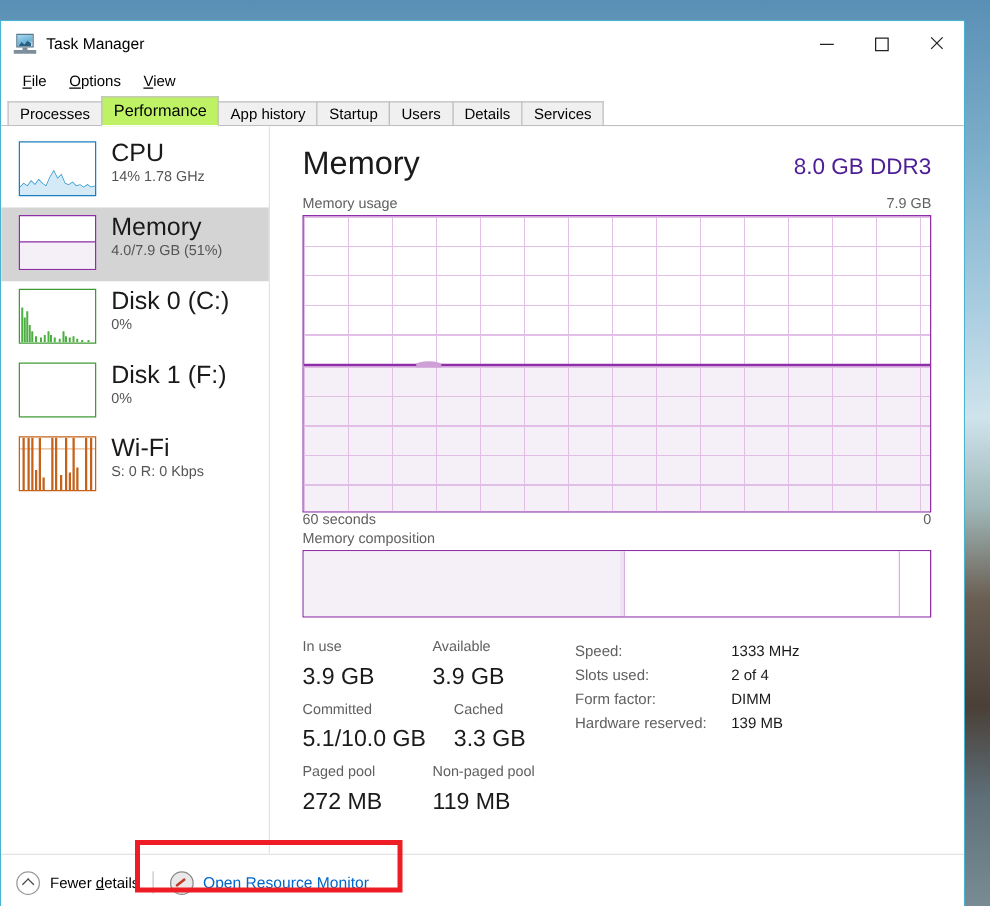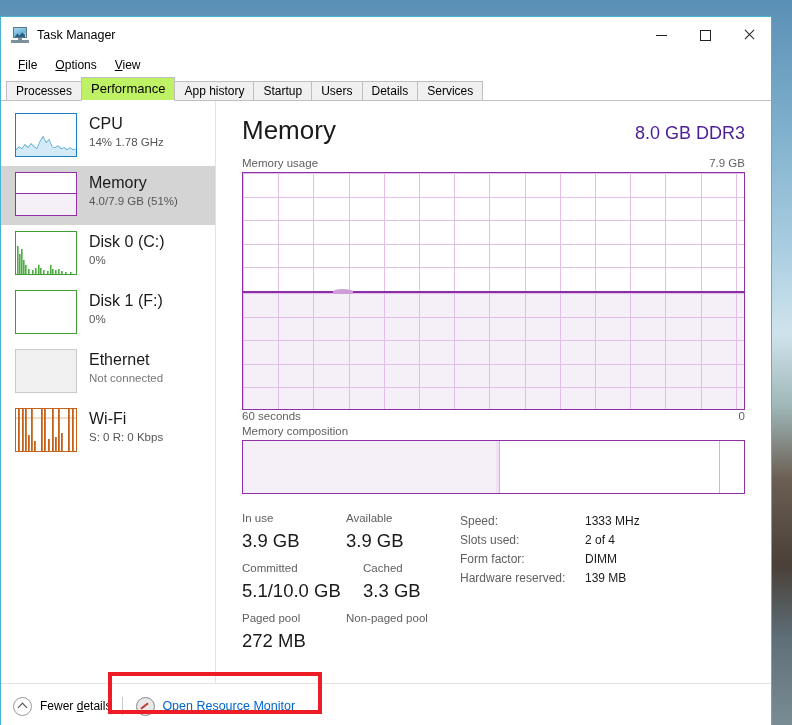--- a/index.html
+++ b/index.html
@@ -169,21 +169,21 @@
   .thumb {
     width: 62px; height: 44px;
     flex: 0 0 auto;
     box-sizing: border-box;
     position: relative;
     overflow: hidden;
     background: #ffffff;
   }
   .side-text { margin-left: 12px; padding-top: 1px; }
   .side-title {
-    font-size: 16px; color: #1a1a1a; line-height: 19px;
+    font-size: 20px; color: #1a1a1a; line-height: 19px;
   }
   .side-sub {
     font-size: 11.5px; color: #555; line-height: 16px; margin-top: 1px;
   }
   .side-sub.grey { color: #777; }
   
   .main {
     flex: 1 1 auto;
     padding: 12px 26px 0 26px;
     box-sizing: border-box;
@@ -445,27 +445,20 @@
       </div>
 
       <div class="side-item">
         <div class="thumb" style="border:1px solid #3f9c35;"></div>
         <div class="side-text">
           <div class="side-title">Disk 1 (F:)</div>
           <div class="side-sub">0%</div>
         </div>
       </div>
 
-      <div class="side-item">
-        <div class="thumb" style="border:1px solid #c9c9c9;background:#f0f0f0;"></div>
-        <div class="side-text">
-          <div class="side-title">Ethernet</div>
-          <div class="side-sub grey">Not connected</div>
-        </div>
-      </div>
 
       <div class="side-item">
         <div class="thumb" style="border:1px solid #c6611a;">
           <svg width="60" height="42" viewBox="0 0 60 42" preserveAspectRatio="none">
             <line x1="0" y1="9" x2="60" y2="9" stroke="#e8b98f" stroke-width="1"></line>
             <g fill="#c6611a">
               <rect x="2" y="0" width="1.8" height="42"></rect>
               <rect x="6" y="0" width="1.8" height="42"></rect>
               <rect x="9" y="0" width="1.8" height="42"></rect>
               <rect x="12" y="26" width="1.8" height="16"></rect>
@@ -547,20 +540,21 @@
             </div>
           </div>
 
           <div class="stat-row">
             <div class="stat-col">
               <div class="stat-lbl">Paged pool</div>
               <div class="stat-val">272 MB</div>
             </div>
             <div class="stat-col">
               <div class="stat-lbl">Non-paged pool</div>
+              <div class="stat-val">119 MB</div>
             </div>
           </div>
 
         </div>
 
         <div class="stats-right">
           <div class="info-row">
             <div class="info-lbl">Speed:</div>
             <div class="info-val">1333 MHz</div>
           </div>

